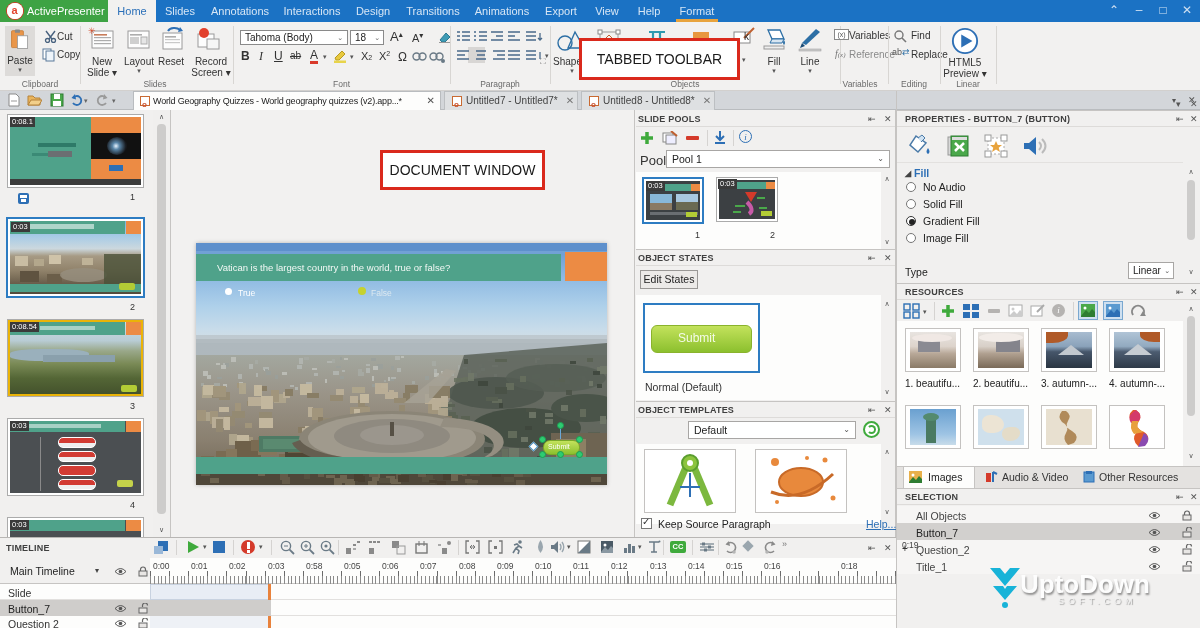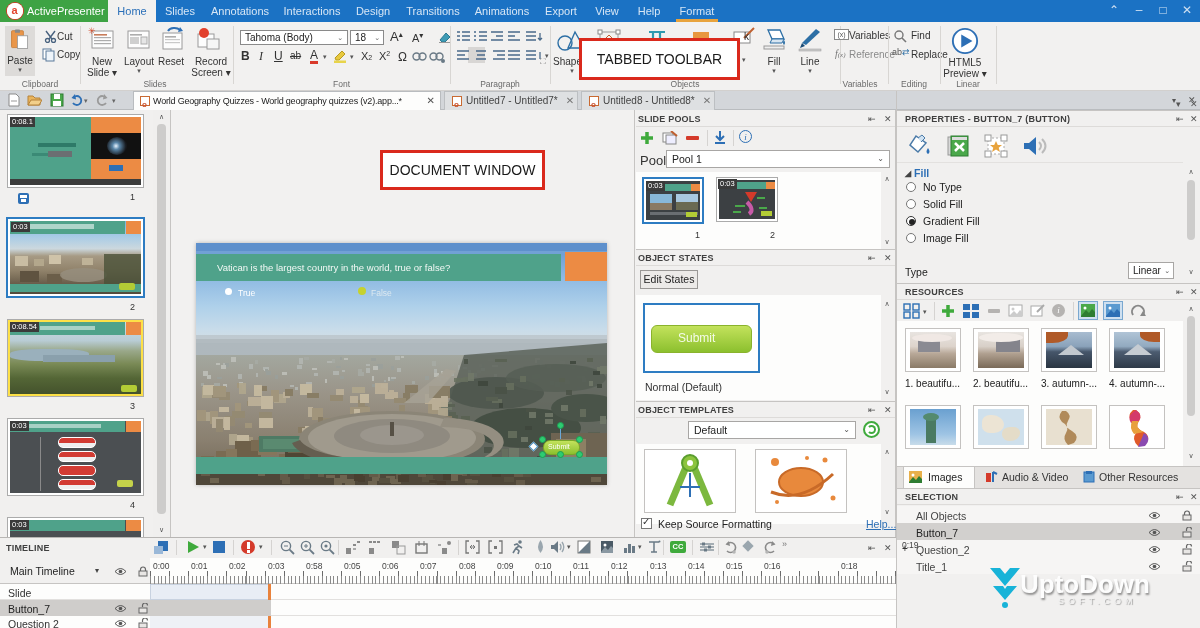--- a/index.html
+++ b/index.html
@@ -318,21 +318,21 @@
     <div class="abs" style="left:0;top:0;width:88%;height:13px;background:#4fa28a;"></div>
     <div class="abs" style="left:14px;top:3px;width:70px;height:5px;background:rgba(255,255,255,.55);"></div>
     <div class="abs" style="right:0;top:0;width:15px;height:13px;background:#ec8b44;"></div>
     <div class="abs" style="left:0;bottom:2px;width:100%;height:8px;background:#4fa28a;"></div>
     <div class="abs" style="right:6px;bottom:4px;width:16px;height:7px;background:#b3cc35;border-radius:2px;"></div>
     <div class="badge" style="left:1px;top:1px;">0:03</div>
   </div>
 </div>
 <div class="thumbnum" style="left:130px;top:302px;">2</div>
 
-<div class="abs" style="left:7px;top:319px;width:137px;height:78px;background:#fde047;border:1px solid #ababab;">
+<div class="abs" style="left:7px;top:319px;width:137px;height:78px;background:#eab308;border:1px solid #ababab;">
   <div class="abs" style="left:2px;top:2px;right:2px;bottom:2px;">
     <div class="abs" style="left:0;top:0;width:100%;height:100%;background:linear-gradient(180deg,#ccdce4 0%,#b8ccd4 26%,#9aa88a 40%,#7a8a56 58%,#546636 78%,#44522c 100%);"></div>
       <div class="abs" style="left:0;top:38%;width:60%;height:16%;background:#9ab0bc;border-radius:40%;"></div>
       <div class="abs" style="left:25%;top:46%;width:55%;height:10%;background:#8aa0ac;"></div>
     <div class="abs" style="left:0;top:0;width:88%;height:13px;background:#4fa28a;"></div>
     <div class="abs" style="left:30px;top:4px;width:55px;height:4px;background:rgba(255,255,255,.5);"></div>
     <div class="abs" style="right:0;top:0;width:15px;height:13px;background:#ec8b44;"></div>
     <div class="abs" style="right:4px;bottom:2px;width:16px;height:7px;background:#b3cc35;border-radius:2px;"></div>
   </div>
   <div class="badge" style="left:2px;top:2px;">0:08.54</div>
@@ -895,21 +895,21 @@
     <circle cx="62" cy="8" r="2.5" fill="#e8893c"></circle>
     <circle cx="70" cy="46" r="2.5" fill="#e8893c"></circle>
     <circle cx="14" cy="50" r="2" fill="#e8893c"></circle>
     <circle cx="44" cy="6" r="2" fill="#e8893c"></circle>
   </svg>
 <div class="sarrow" style="left:880px;top:448px;width:14px;">∧</div>
 <div class="sarrow" style="left:880px;top:508px;width:14px;">∨</div>
 <div class="abs" style="left:641px;top:518px;width:11px;height:11px;background:#fff;border:1px solid #777;">
     <span style="position:absolute;left:0px;top:-3px;color:#333;font-size:10px;">✓</span>
   </div>
-<div class="abs" style="left:658px;top:518px;font-size:10.5px;color:#222;">Keep Source Formatting</div>
+<div class="abs" style="left:658px;top:518px;font-size:10.5px;color:#222;">Keep Source Paragraph</div>
 <div class="abs" style="left:866px;top:518px;font-size:10.5px;color:#2d6fb5;text-decoration:underline;">Help...</div>
 
 <div class="abs" style="left:897px;top:110px;width:303px;height:518px;background:#f1f0ef;"></div>
 <div class="pinx" style="left:1176px;top:99px;">▾</div>
 <div class="pinx" style="left:1190px;top:99px;">✕</div>
 <div class="hline" style="left:897px;top:110px;width:303px;"></div>
 <div class="panelhdr" style="left:905px;top:114px;">PROPERTIES - BUTTON_7 (BUTTON)</div>
 <div class="pinx" style="left:1176px;top:114px;">⇤</div>
 <div class="pinx" style="left:1190px;top:114px;">✕</div>
 <div class="hline" style="left:897px;top:126px;width:303px;background:#dddbd9;"></div>
@@ -934,21 +934,21 @@
     <path d="M12 7 L13.8 11 L18 11 L14.7 13.8 L16 18 L12 15.4 L8 18 L9.3 13.8 L6 11 L10.2 11 Z" fill="#e8a33d"></path>
   </svg>
 <svg class="abs" style="left:1022px;top:134px;" width="28" height="24" viewBox="0 0 28 24">
     <path d="M2 9 H7 L14 3 V21 L7 15 H2 Z" fill="#2d6fb5"></path>
     <path d="M17 8 q4 4 0 8 M20 5 q7 7 0 14" stroke="#bbb" stroke-width="2" fill="none"></path>
   </svg>
 <div class="hline" style="left:897px;top:162px;width:286px;background:#e3e1df;"></div>
 
 <div class="abs" style="left:905px;top:167px;font-size:10.5px;color:#2d6fb5;font-weight:bold;"><span style="color:#444;font-size:8px;vertical-align:1px;">◢</span>&nbsp;Fill</div>
 <div class="abs" style="left:906px;top:182px;width:10px;height:10px;border-radius:50%;background:#fff;border:1px solid #767676;"></div>
-<div class="abs" style="left:923px;top:181px;font-size:10.5px;color:#222;">No Type</div>
+<div class="abs" style="left:923px;top:181px;font-size:10.5px;color:#222;">No Audio</div>
 <div class="abs" style="left:906px;top:199px;width:10px;height:10px;border-radius:50%;background:#fff;border:1px solid #767676;"></div>
 <div class="abs" style="left:923px;top:198px;font-size:10.5px;color:#222;">Solid Fill</div>
 <div class="abs" style="left:906px;top:216px;width:10px;height:10px;border-radius:50%;background:#fff;border:1px solid #333;"></div>
 <div class="abs" style="left:909px;top:219px;width:6px;height:6px;border-radius:50%;background:#222;"></div>
 <div class="abs" style="left:923px;top:215px;font-size:10.5px;color:#222;">Gradient Fill</div>
 <div class="abs" style="left:906px;top:233px;width:10px;height:10px;border-radius:50%;background:#fff;border:1px solid #767676;"></div>
 <div class="abs" style="left:923px;top:232px;font-size:10.5px;color:#222;">Image Fill</div>
 <div class="abs" style="left:905px;top:266px;font-size:10.5px;color:#222;">Type</div>
 <div class="abs" style="left:1128px;top:262px;width:46px;height:17px;background:#fff;border:1px solid #a8a6a4;font-size:10px;line-height:15px;padding-left:4px;color:#222;">Linear<span style="float:right;margin-right:3px;color:#555;font-size:7px;">⌄</span></div>
 

